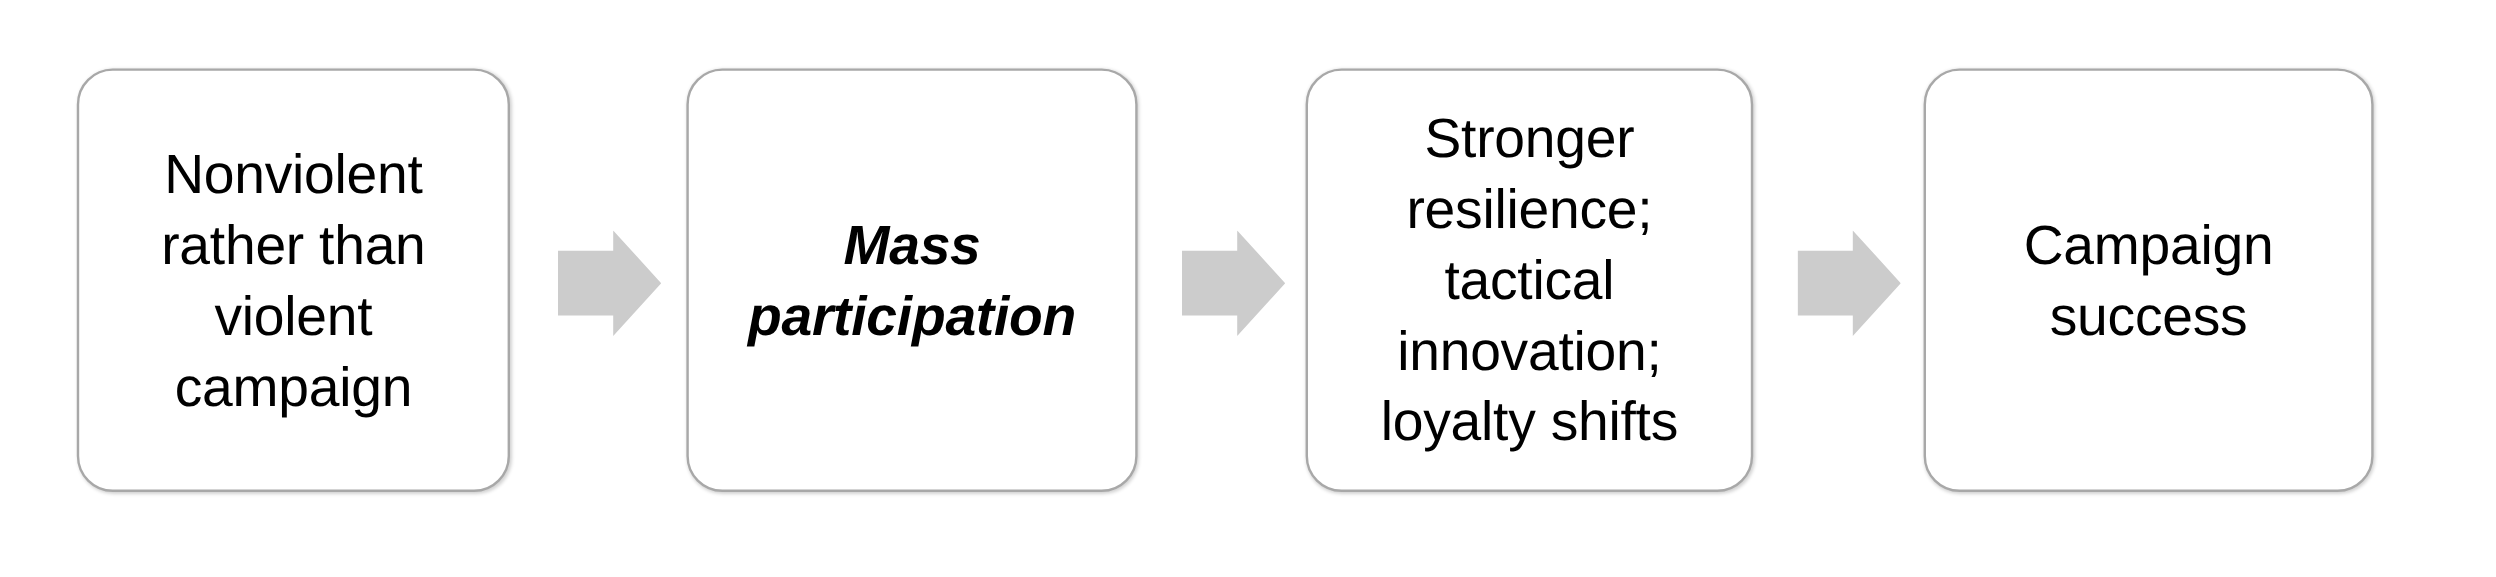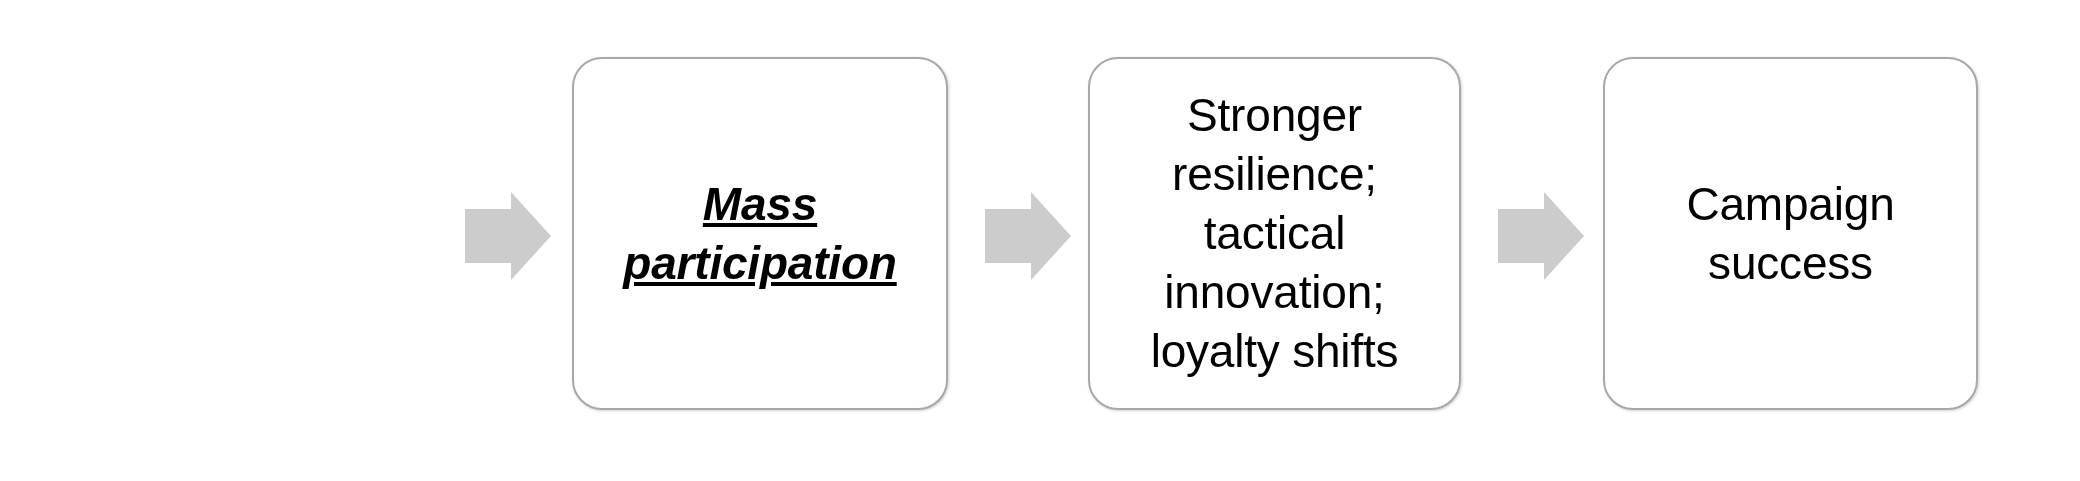--- a/index.html
+++ b/index.html
@@ -47,28 +47,34 @@
   }
   .arrow svg {
     display: block;
   }
 </style>
 </head>
 <body>
 
 <div class="canvas">
 
+  <div class="node" style="left:64px; top:57px; width:361px; height:353px;">
+    <div class="node-label">Nonviolent
+rather than
+violent
+campaign</div>
+  </div>
 
   <div class="arrow" style="left:465px; top:192px; width:86px; height:88px;">
     <svg width="86" height="88" viewBox="0 0 86 88">
       <polygon points="0,17 46,17 46,0 86,44 46,88 46,71 0,71" fill="#cccccc"></polygon>
     </svg>
   </div>
 
-  <div class="node" style="left:572px; top:57px; width:376px; height:353px;text-decoration:underline;">
+  <div class="node" style="left:572px; top:57px; width:376px; height:353px;">
     <div class="node-label emphasis">Mass
 participation</div>
   </div>
 
   <div class="arrow" style="left:985px; top:192px; width:86px; height:88px;">
     <svg width="86" height="88" viewBox="0 0 86 88">
       <polygon points="0,17 46,17 46,0 86,44 46,88 46,71 0,71" fill="#cccccc"></polygon>
     </svg>
   </div>
 

